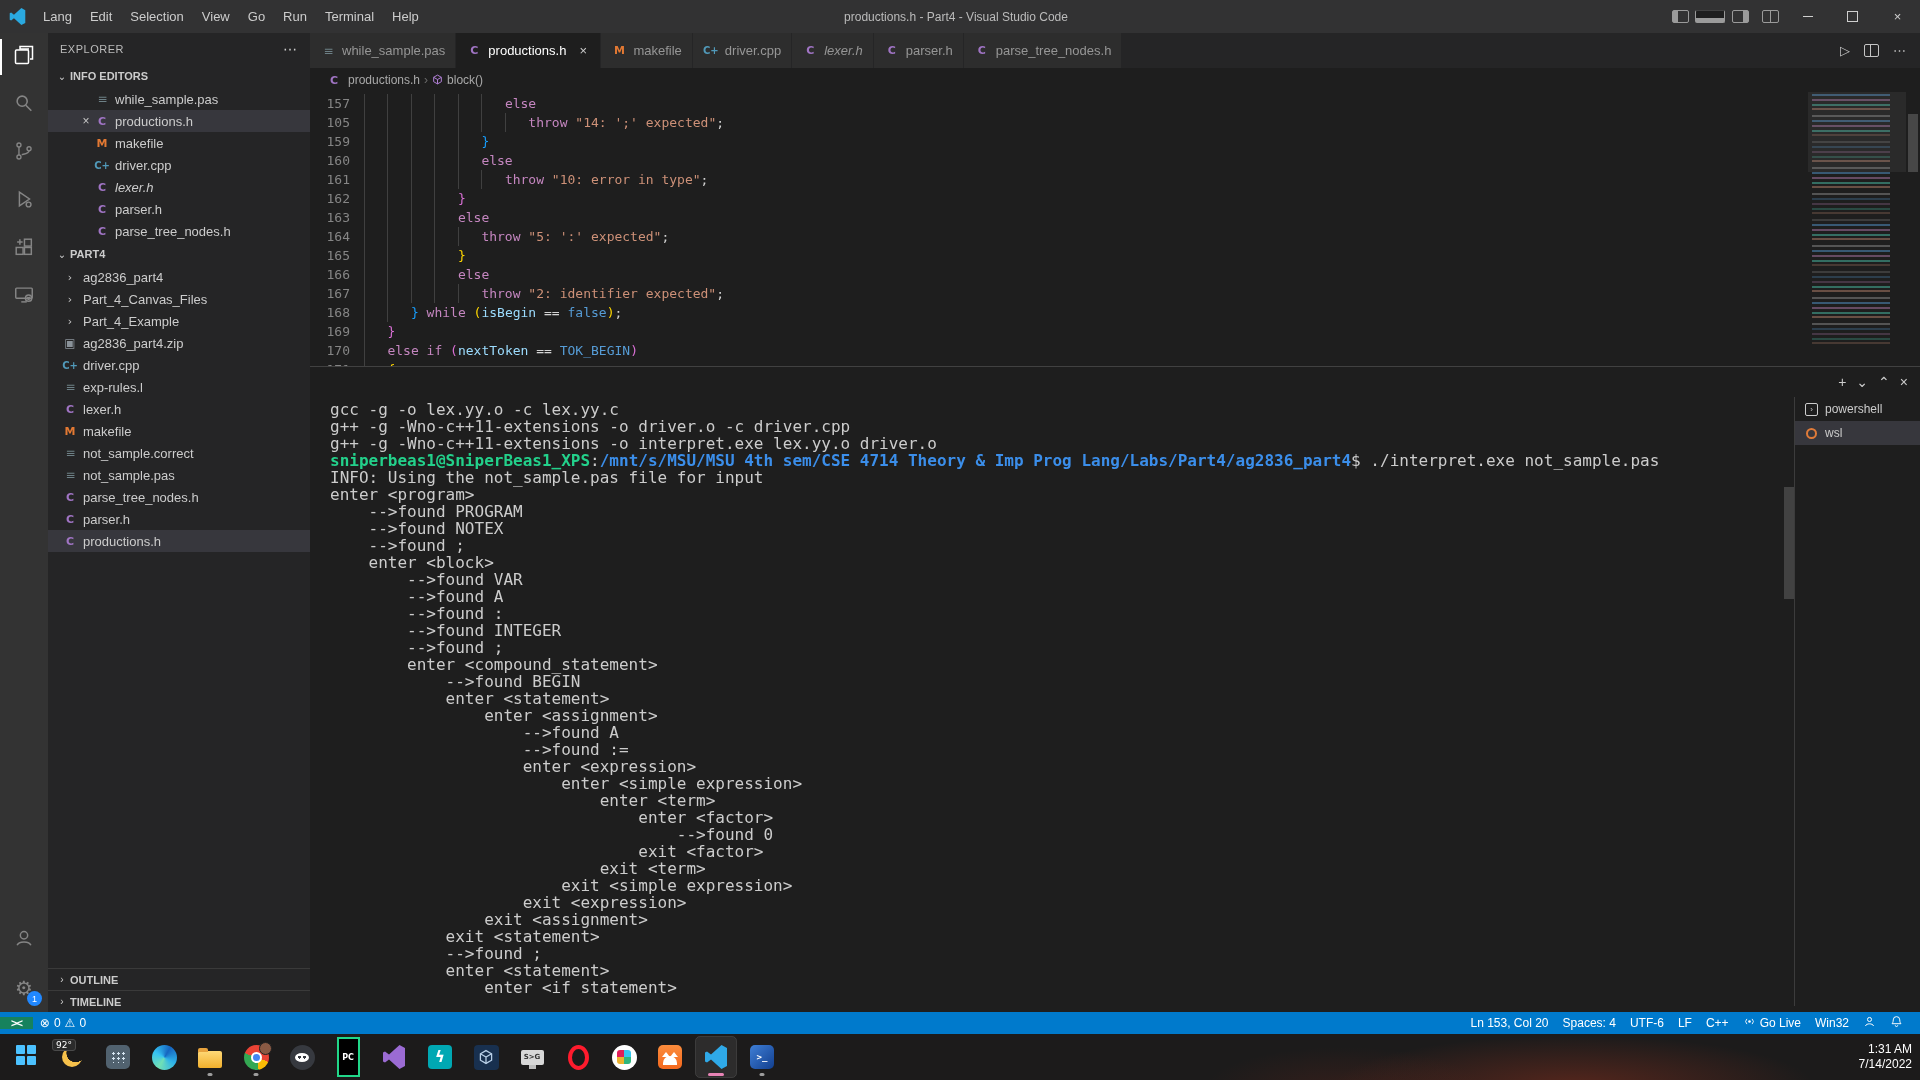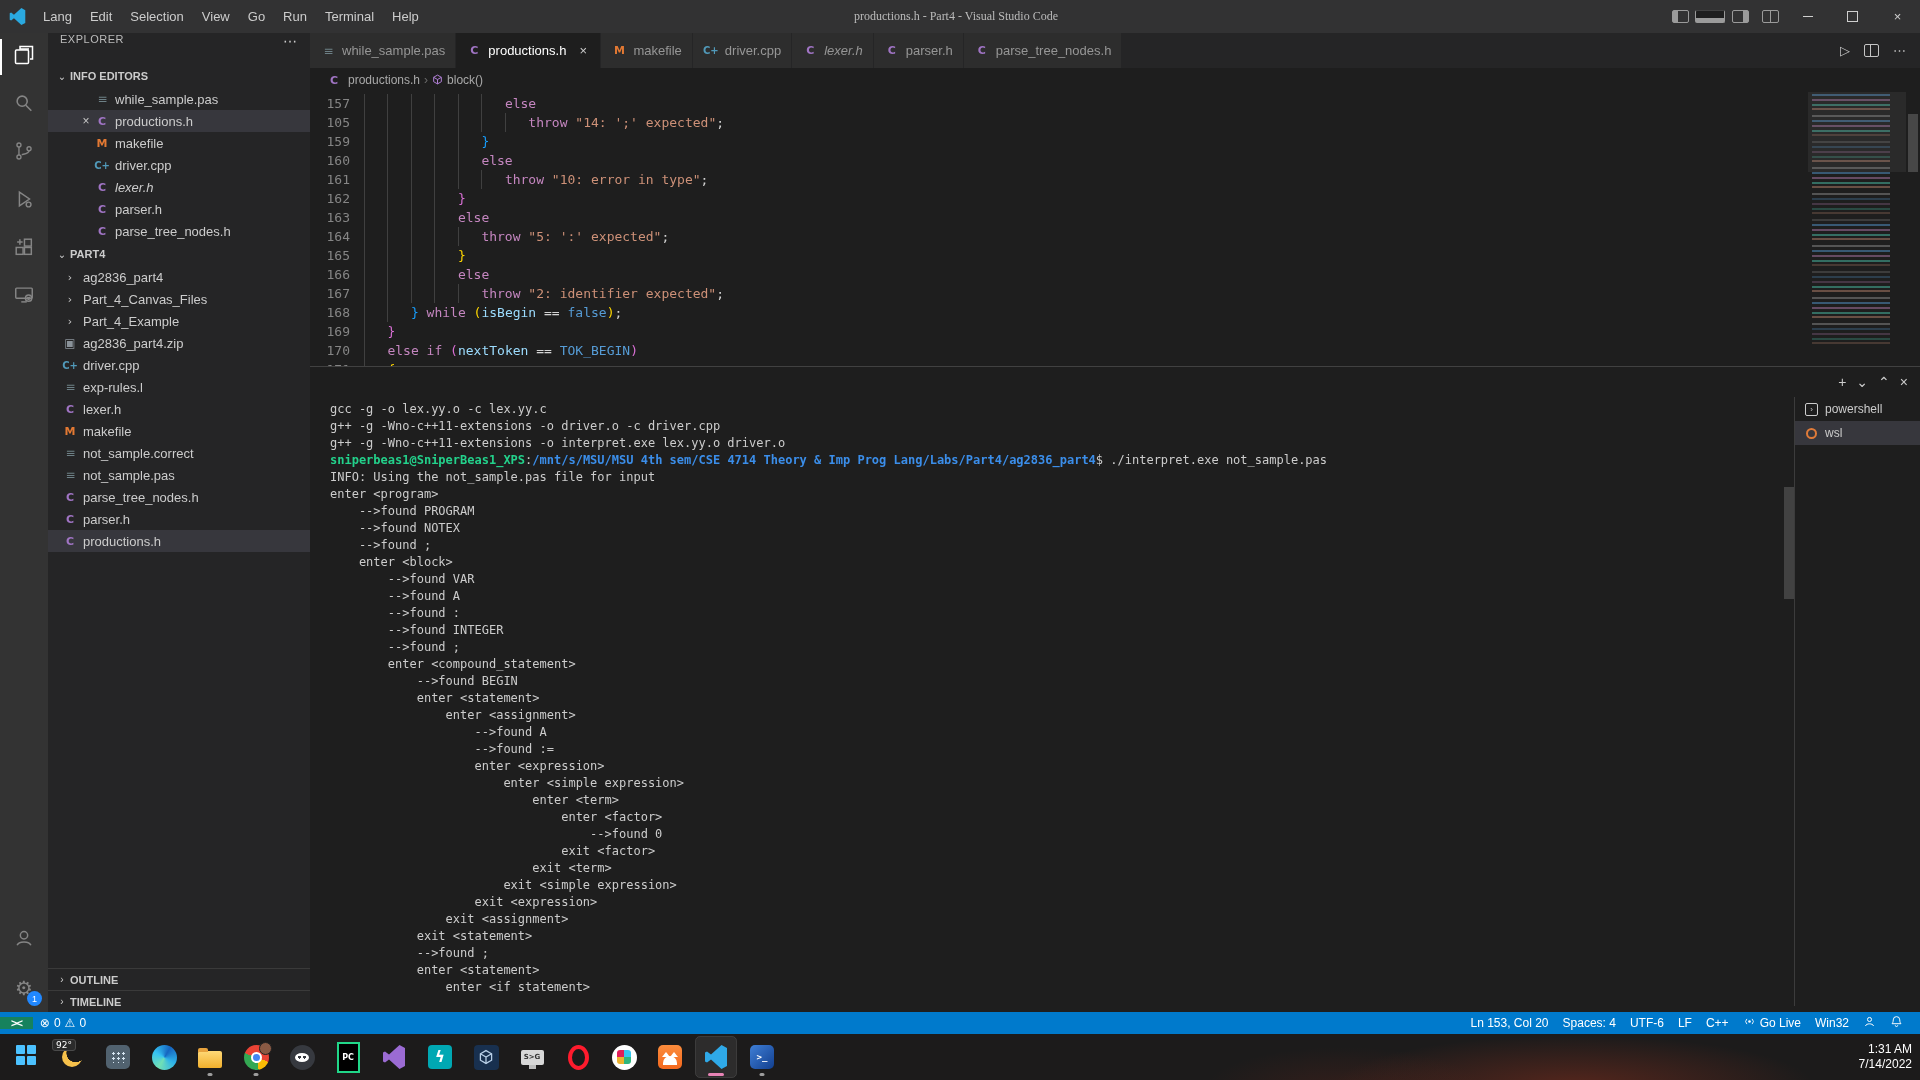--- a/index.html
+++ b/index.html
@@ -3,21 +3,21 @@
 <meta charset="utf-8">
 <style>
   html,body{margin:0;padding:0;background:#000;}
   #screen{position:relative;width:1920px;height:1080px;overflow:hidden;background:#1e1e1e;
           font-family:"Liberation Sans",sans-serif;color:#ccc;-webkit-font-smoothing:antialiased;}
   
   .titlebar{position:absolute;top:0;left:0;right:0;height:33px;background:#323233;display:flex;align-items:center;}
   .vsc-logo{width:34px;display:flex;justify-content:center;}
   #menubar{display:flex;height:100%;align-items:center;}
   .menu-item{padding:0 9px;font-size:13px;color:#cccccc;line-height:33px;cursor:default;}
-  .tb-title{position:absolute;left:0;right:8px;text-align:center;font-size:12px;color:#bbbbbb;pointer-events:none;font-family:Liberation Serif, serif;}
+  .tb-title{position:absolute;left:0;right:8px;text-align:center;font-size:12px;color:#bbbbbb;pointer-events:none;}
   .tb-right{margin-left:auto;display:flex;align-items:center;height:100%;z-index:2;}
   .layout-ic{width:30px;height:100%;display:flex;align-items:center;justify-content:center;}
   .lt{width:15px;height:11px;border:1px solid #9b9b9b;border-radius:2px;position:relative;}
   .lt i{position:absolute;background:#9b9b9b;}
   .lt.left i{left:0;top:0;bottom:0;width:5px;}
   .lt.panel i{left:0;right:0;bottom:0;height:4px;}
   .lt.right i{right:0;top:0;bottom:0;width:5px;}
   .lt.grid i{left:7px;top:0;bottom:0;width:1px;}
   .wbtn{width:45px;height:100%;display:flex;align-items:center;justify-content:center;color:#cfcfcf;font-size:13px;}
   .wbtn .min{width:10px;height:1px;background:#cfcfcf;}
@@ -28,21 +28,21 @@
   #activitybar{width:48px;background:#333333;display:flex;flex-direction:column;align-items:center;position:relative;}
   .act-item{width:48px;height:48px;display:flex;align-items:center;justify-content:center;position:relative;color:#858585;}
   .act-item.active{color:#ffffff;}
   .act-item.active::before{content:"";position:absolute;left:0;top:6px;bottom:6px;width:2px;background:#ffffff;}
   .act-bottom{margin-top:auto;display:flex;flex-direction:column;align-items:center;}
   .act-badge{position:absolute;right:6px;bottom:6px;background:#2188ff;color:#fff;border-radius:50%;
              width:15px;height:15px;font-size:9px;display:flex;align-items:center;justify-content:center;}
   .gear-glyph{font-size:20px;font-family:"DejaVu Sans",sans-serif;}
   
   .sidebar{width:262px;background:#252526;position:relative;font-size:13px;overflow:hidden;}
-  .sb-header{height:31px;display:flex;padding:0 12px;font-size:11px;letter-spacing:.5px;color:#bbbbbb;}
+  .sb-header{height:31px;display:flex;align-items:center;padding:0 12px;font-size:11px;letter-spacing:.5px;color:#bbbbbb;}
   .sb-more{margin-left:auto;color:#cccccc;font-size:14px;letter-spacing:1px;}
   .section-header{height:24px;display:flex;align-items:center;padding-left:6px;font-weight:bold;font-size:11px;color:#cccccc;}
   .section-header .chev{width:16px;font-size:10px;color:#cccccc;font-weight:normal;display:inline-block;text-align:center;}
   .row{height:22px;display:flex;align-items:center;color:#cccccc;white-space:nowrap;}
   .row.sel{background:#37373d;}
   .row .close-x{width:16px;text-align:center;color:#c5c5c5;font-size:12px;}
   .fic{width:16px;margin-right:5px;text-align:center;font-weight:bold;font-size:11px;font-family:"DejaVu Sans",sans-serif;flex:none;}
   .fic.list{color:#6d8086;font-weight:normal;font-size:12px;letter-spacing:-1px;}
   .fic.c{color:#a074c4;}
   .fic.m{color:#e37933;}
@@ -92,21 +92,21 @@
   .mm-slider{position:absolute;left:0;right:0;top:0;height:80px;background:rgba(121,121,121,.14);}
   .scrollbar{position:absolute;right:0;top:0;width:14px;bottom:0;}
   .scrollbar .thumb{position:absolute;left:2px;right:2px;top:22px;height:58px;background:rgba(121,121,121,.45);}
   
   .panel{flex:1;border-top:1px solid #414141;position:relative;display:flex;background:#1e1e1e;}
   .panel-main{flex:1;min-width:0;position:relative;}
   .panel-header{height:34px;display:flex;align-items:center;gap:26px;padding-left:18px;}
   .panel-tab{font-size:11px;letter-spacing:.4px;color:#969696;height:100%;display:flex;align-items:center;border-bottom:1px solid transparent;}
   .panel-tab.active{color:#e7e7e7;border-bottom-color:#e7e7e7;}
   .term{position:absolute;left:0;top:34px;right:0;bottom:0;padding-left:20px;overflow:hidden;
-        font-family:"DejaVu Sans Mono",monospace;font-size:12px;line-height:17px;white-space:pre;}
+        font-family:"DejaVu Sans Mono",monospace;font-size:16px;line-height:17px;white-space:pre;}
   .tm-t{color:#cccccc}.tm-g{color:#23d18b;font-weight:bold}.tm-u{color:#3b8eea;font-weight:bold}
   .term-scroll{position:absolute;right:0;top:120px;width:10px;height:112px;background:rgba(110,110,110,.45);}
   .panel-actions{position:absolute;top:8px;right:12px;display:flex;gap:10px;align-items:center;color:#cccccc;z-index:3;}
   .pa{font-size:14px;line-height:14px;}
   .panel-side{width:126px;padding-top:30px;position:relative;}
   .panel-side::before{content:"";position:absolute;left:0;top:30px;bottom:6px;width:1px;background:#3c3c3c;}
   .term-row{height:24px;display:flex;align-items:center;gap:6px;padding-left:10px;font-size:12px;color:#cccccc;}
   .term-row.sel{background:#37373d;}
   .tr-ic{width:15px;height:15px;display:flex;align-items:center;justify-content:center;flex:none;}
   .ps-box{width:11px;height:11px;border:1px solid #cccccc;border-radius:2px;font-size:8px;display:flex;align-items:center;justify-content:center;color:#ccc;}
@@ -143,21 +143,21 @@
   .ic-folder{width:24px;height:17px;border-radius:2px;background:linear-gradient(#ffd977,#f2b02c);position:relative;margin-top:4px;}
   .ic-folder::before{content:"";position:absolute;top:-3px;left:0;width:10px;height:4px;border-radius:2px 2px 0 0;background:#e8a33d;}
   .ic-chrome{width:25px;height:25px;border-radius:50%;position:relative;
      background:conic-gradient(#ea4335 0 110deg,#fbbc05 110deg 170deg,#34a853 170deg 290deg,#ea4335 290deg);}
   .ic-chrome::after{content:"";position:absolute;left:7px;top:7px;width:11px;height:11px;border-radius:50%;background:#4285f4;border:2px solid #fff;box-sizing:border-box;}
   .avatar-dot{position:absolute;top:-3px;right:-3px;width:11px;height:11px;border-radius:50%;background:#8a5a44;border:1px solid #222;}
   .ic-discord{width:25px;height:25px;border-radius:50%;background:#36393f;display:flex;align-items:center;justify-content:center;}
   .discord-face{width:14px;height:9px;border-radius:50%;
      background:radial-gradient(circle 1.5px at 33% 45%,#36393f 97%,transparent),
                 radial-gradient(circle 1.5px at 67% 45%,#36393f 97%,transparent),#fff;}
-  .ic-pycharm{width:23px;height:31px;background:#000;border:2px solid #21d789;box-sizing:border-box;
+  .ic-pycharm{width:23px;height:40px;background:#000;border:2px solid #21d789;box-sizing:border-box;
               color:#fff;font-size:8px;font-weight:bold;display:flex;align-items:center;justify-content:center;}
   .ic-vs svg,.ic-vscode svg{display:block;}
   .ic-lightning{width:24px;height:24px;border-radius:4px;background:#00a8b3;color:#fff;font-weight:bold;font-size:15px;
                 display:flex;align-items:center;justify-content:center;}
   .ic-vbox{width:25px;height:25px;border-radius:4px;background:#18304f;display:flex;align-items:center;justify-content:center;}
   .ic-monitor{width:23px;height:15px;background:#d8d8d8;border-radius:2px;position:relative;
               display:flex;align-items:center;justify-content:center;font-size:7px;font-weight:bold;color:#333;}
   .ic-monitor::after{content:"";position:absolute;bottom:-4px;left:8px;width:7px;height:4px;background:#bdbdbd;}
   .ic-opera{width:21px;height:25px;border:4px solid #ff1b2d;border-radius:50%;box-sizing:border-box;}
   .ic-slack{width:25px;height:25px;border-radius:50%;background:#fff;display:flex;align-items:center;justify-content:center;}

